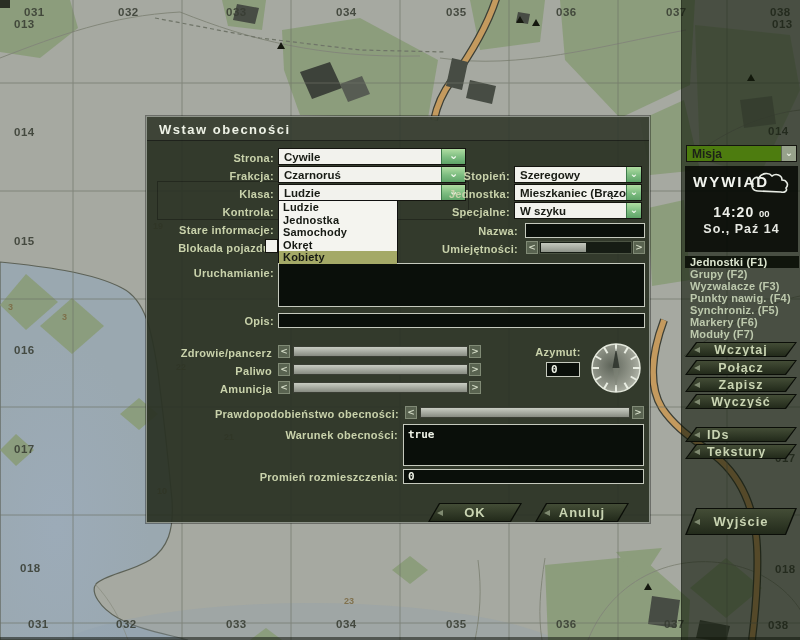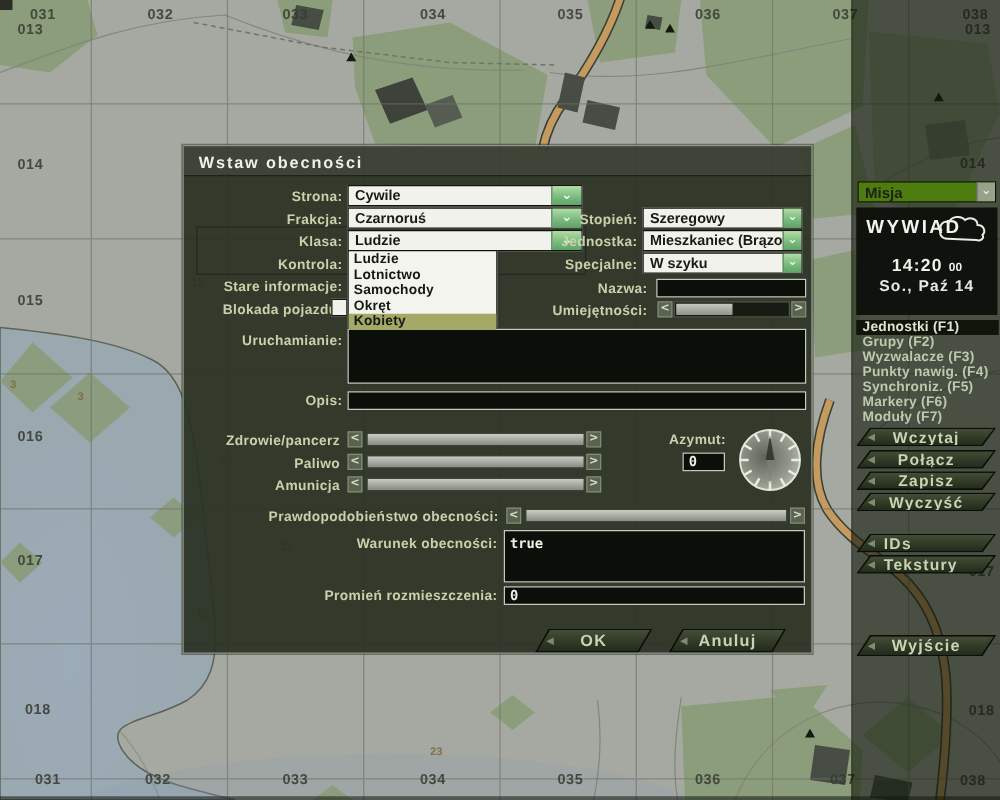--- a/index.html
+++ b/index.html
@@ -244,21 +244,21 @@
       <div class="cval">Czarnoruś</div>
       <div class="cbtn">⌄</div>
     </div>
     <div class="combo" style="left:131px;top:67px;width:188px">
       <div class="cval">Ludzie</div>
       <div class="cbtn">⌄</div>
     </div>
 
     <div class="ddlist">
       <div class="ddopt">Ludzie</div>
-      <div class="ddopt">Lotnictwo</div>
+      <div class="ddopt">Jednostka</div>
       <div class="ddopt">Samochody</div>
       <div class="ddopt">Okręt</div>
       <div class="ddopt hl">Kobiety</div>
     </div>
 
     <div class="dlabel" style="left:203px;top:53px;width:160px">Stopień:</div>
     <div class="dlabel" style="left:203px;top:71px;width:160px">Jednostka:</div>
     <div class="dlabel" style="left:203px;top:89px;width:160px">Specjalne:</div>
     <div class="dlabel" style="left:203px;top:108px;width:168px">Nazwa:</div>
     <div class="dlabel" style="left:203px;top:126px;width:168px">Umiejętności:</div>
@@ -412,21 +412,21 @@
           <span class="tri"></span>
         <span>IDs</span>
         </div>
     </div>
     <div class="gbtn" style="left:3px;top:444px;width:112px;height:15px">
       <div class="gbtn-in" style="font-size:12.5px;justify-content:flex-start;padding-left:20px">
           <span class="tri"></span>
         <span>Tekstury</span>
         </div>
     </div>
-    <div class="gbtn" style="left:3px;top:508px;width:112px;height:17px">
+    <div class="gbtn" style="left:3px;top:508px;width:112px;height:27px">
       <div class="gbtn-in">
           <span class="tri"></span>
         <span>Wyjście</span>
         </div>
     </div>
   </div>
 
 </div>
 
 </body></html>

